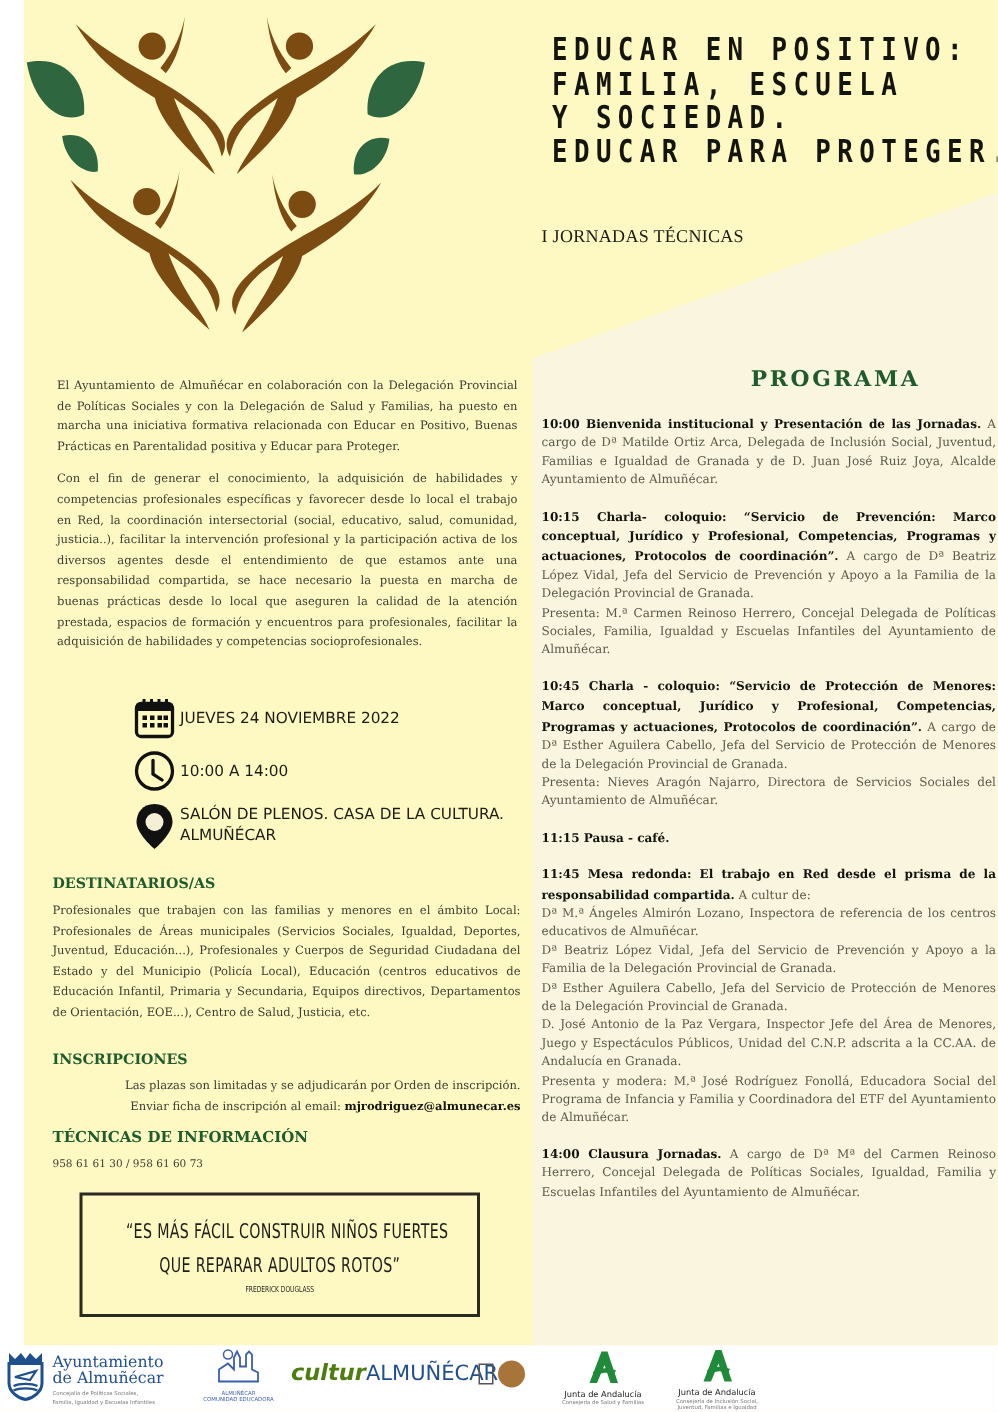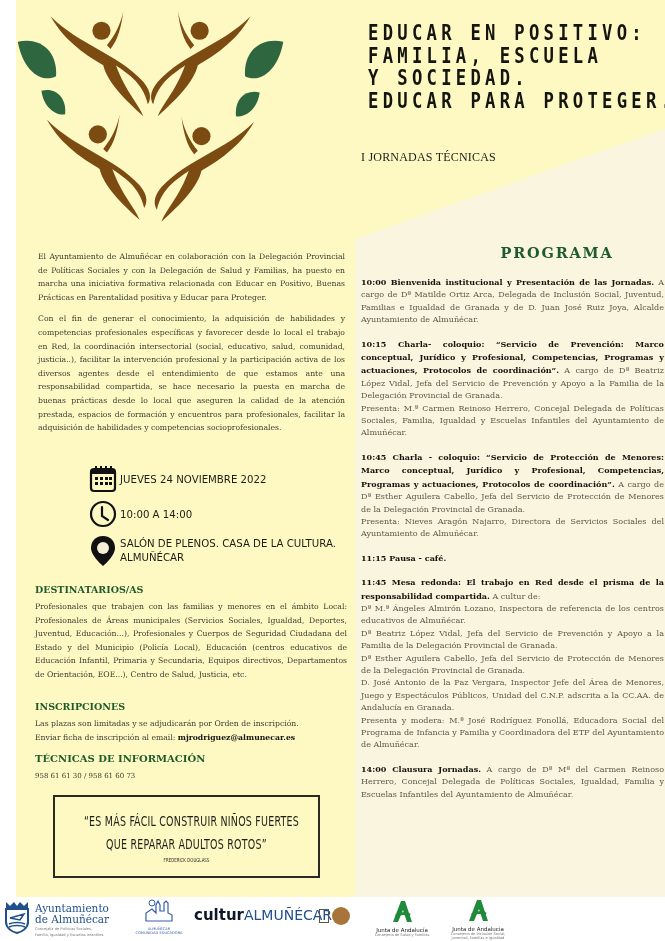--- a/index.html
+++ b/index.html
@@ -111,21 +111,21 @@
     <div style="line-height:14px; padding-top:2px;">
       <div>SALÓN DE PLENOS. CASA DE LA CULTURA.</div>
       <div>ALMUÑÉCAR</div>
     </div>
   </div>
 
   <div class="section-h" style="top:584px;">DESTINATARIOS/AS</div>
   <div class="body-txt" style="top:600px;">Profesionales que trabajen con las familias y menores en el ámbito Local: Profesionales de Áreas municipales (Servicios Sociales, Igualdad, Deportes, Juventud, Educación...), Profesionales y Cuerpos de Seguridad Ciudadana del Estado y del Municipio (Policía Local), Educación (centros educativos de Educación Infantil, Primaria y Secundaria, Equipos directivos, Departamentos de Orientación, EOE...), Centro de Salud, Justicia, etc.</div>
 
   <div class="section-h" style="top:701px;">INSCRIPCIONES</div>
-  <div class="body-txt" style="top:717px; text-align:left;">
+  <div class="body-txt" style="top:717px; text-align:right;">
     <div>Las plazas son limitadas y se adjudicarán por Orden de inscripción.</div>
     <div><span>Enviar ficha de inscripción al email: </span><b>mjrodriguez@almunecar.es</b></div>
   </div>
 
   <div class="section-h" style="top:753px; font-size:10px;">TÉCNICAS DE INFORMACIÓN</div>
   <div class="phones">958 61 61 30 / 958 61 60 73</div>
 
   <div class="quote">
     <div class="q1">“ES MÁS FÁCIL CONSTRUIR NIÑOS FUERTES</div>
     <div class="q2">QUE REPARAR ADULTOS ROTOS”</div>
@@ -168,21 +168,21 @@
     <svg width="30" height="26" viewBox="0 0 30 26">
       <circle cx="8" cy="6" r="3" fill="none" stroke="#3a5fa8" stroke-width="1"></circle>
       <path d="M2,24 L2,16 L8,12 L12,16 L12,8 L14,4 L16,8 L16,14 L20,14 L20,6 L22,4 L24,6 L24,16 L28,18 L28,24 Z" fill="none" stroke="#3a5fa8" stroke-width="1.2"></path>
     </svg>
     <div class="tiny" style="color:#3a5fa8;">ALMUÑÉCAR</div>
     <div class="tiny" style="color:#3a5fa8;">COMUNIDAD EDUCADORA</div>
   </div>
 
   <div class="logo" style="left:194px; width:150px;">
     <div style="position:absolute; top:9px; font-family:'DejaVu Sans', sans-serif; font-size:15px; white-space:nowrap;">
-      <span style="color:#0f172a; font-weight:bold; ">cultur</span><span style="color:#1f4f8c; font-size:14px;">ALMUÑÉCAR</span>
+      <span style="color:#4d7c0f; font-weight:bold; font-style:italic;">cultur</span><span style="color:#1f4f8c; font-size:14px;">ALMUÑÉCAR</span>
     </div>
     <div style="position:absolute; left:125px; top:12px; width:10px; height:14px; border:1px solid #555;"></div>
     <div style="position:absolute; left:138px; top:10px; width:18px; height:18px; border-radius:50%; background:#a7743a;"></div>
   </div>
 
   <div class="logo" style="left:372px; width:60px; text-align:center;">
     <svg width="24" height="24" viewBox="0 0 24 24" style="margin-top:2px;">
       <path d="M3,23 L11,2 L15,2 L22,23 L17,23 L13,11 L8,23 Z" fill="#1f8a3a"></path>
       <path d="M6,17 C10,14 16,14 20,16" stroke="#1f8a3a" stroke-width="3" fill="none"></path>
     </svg>

